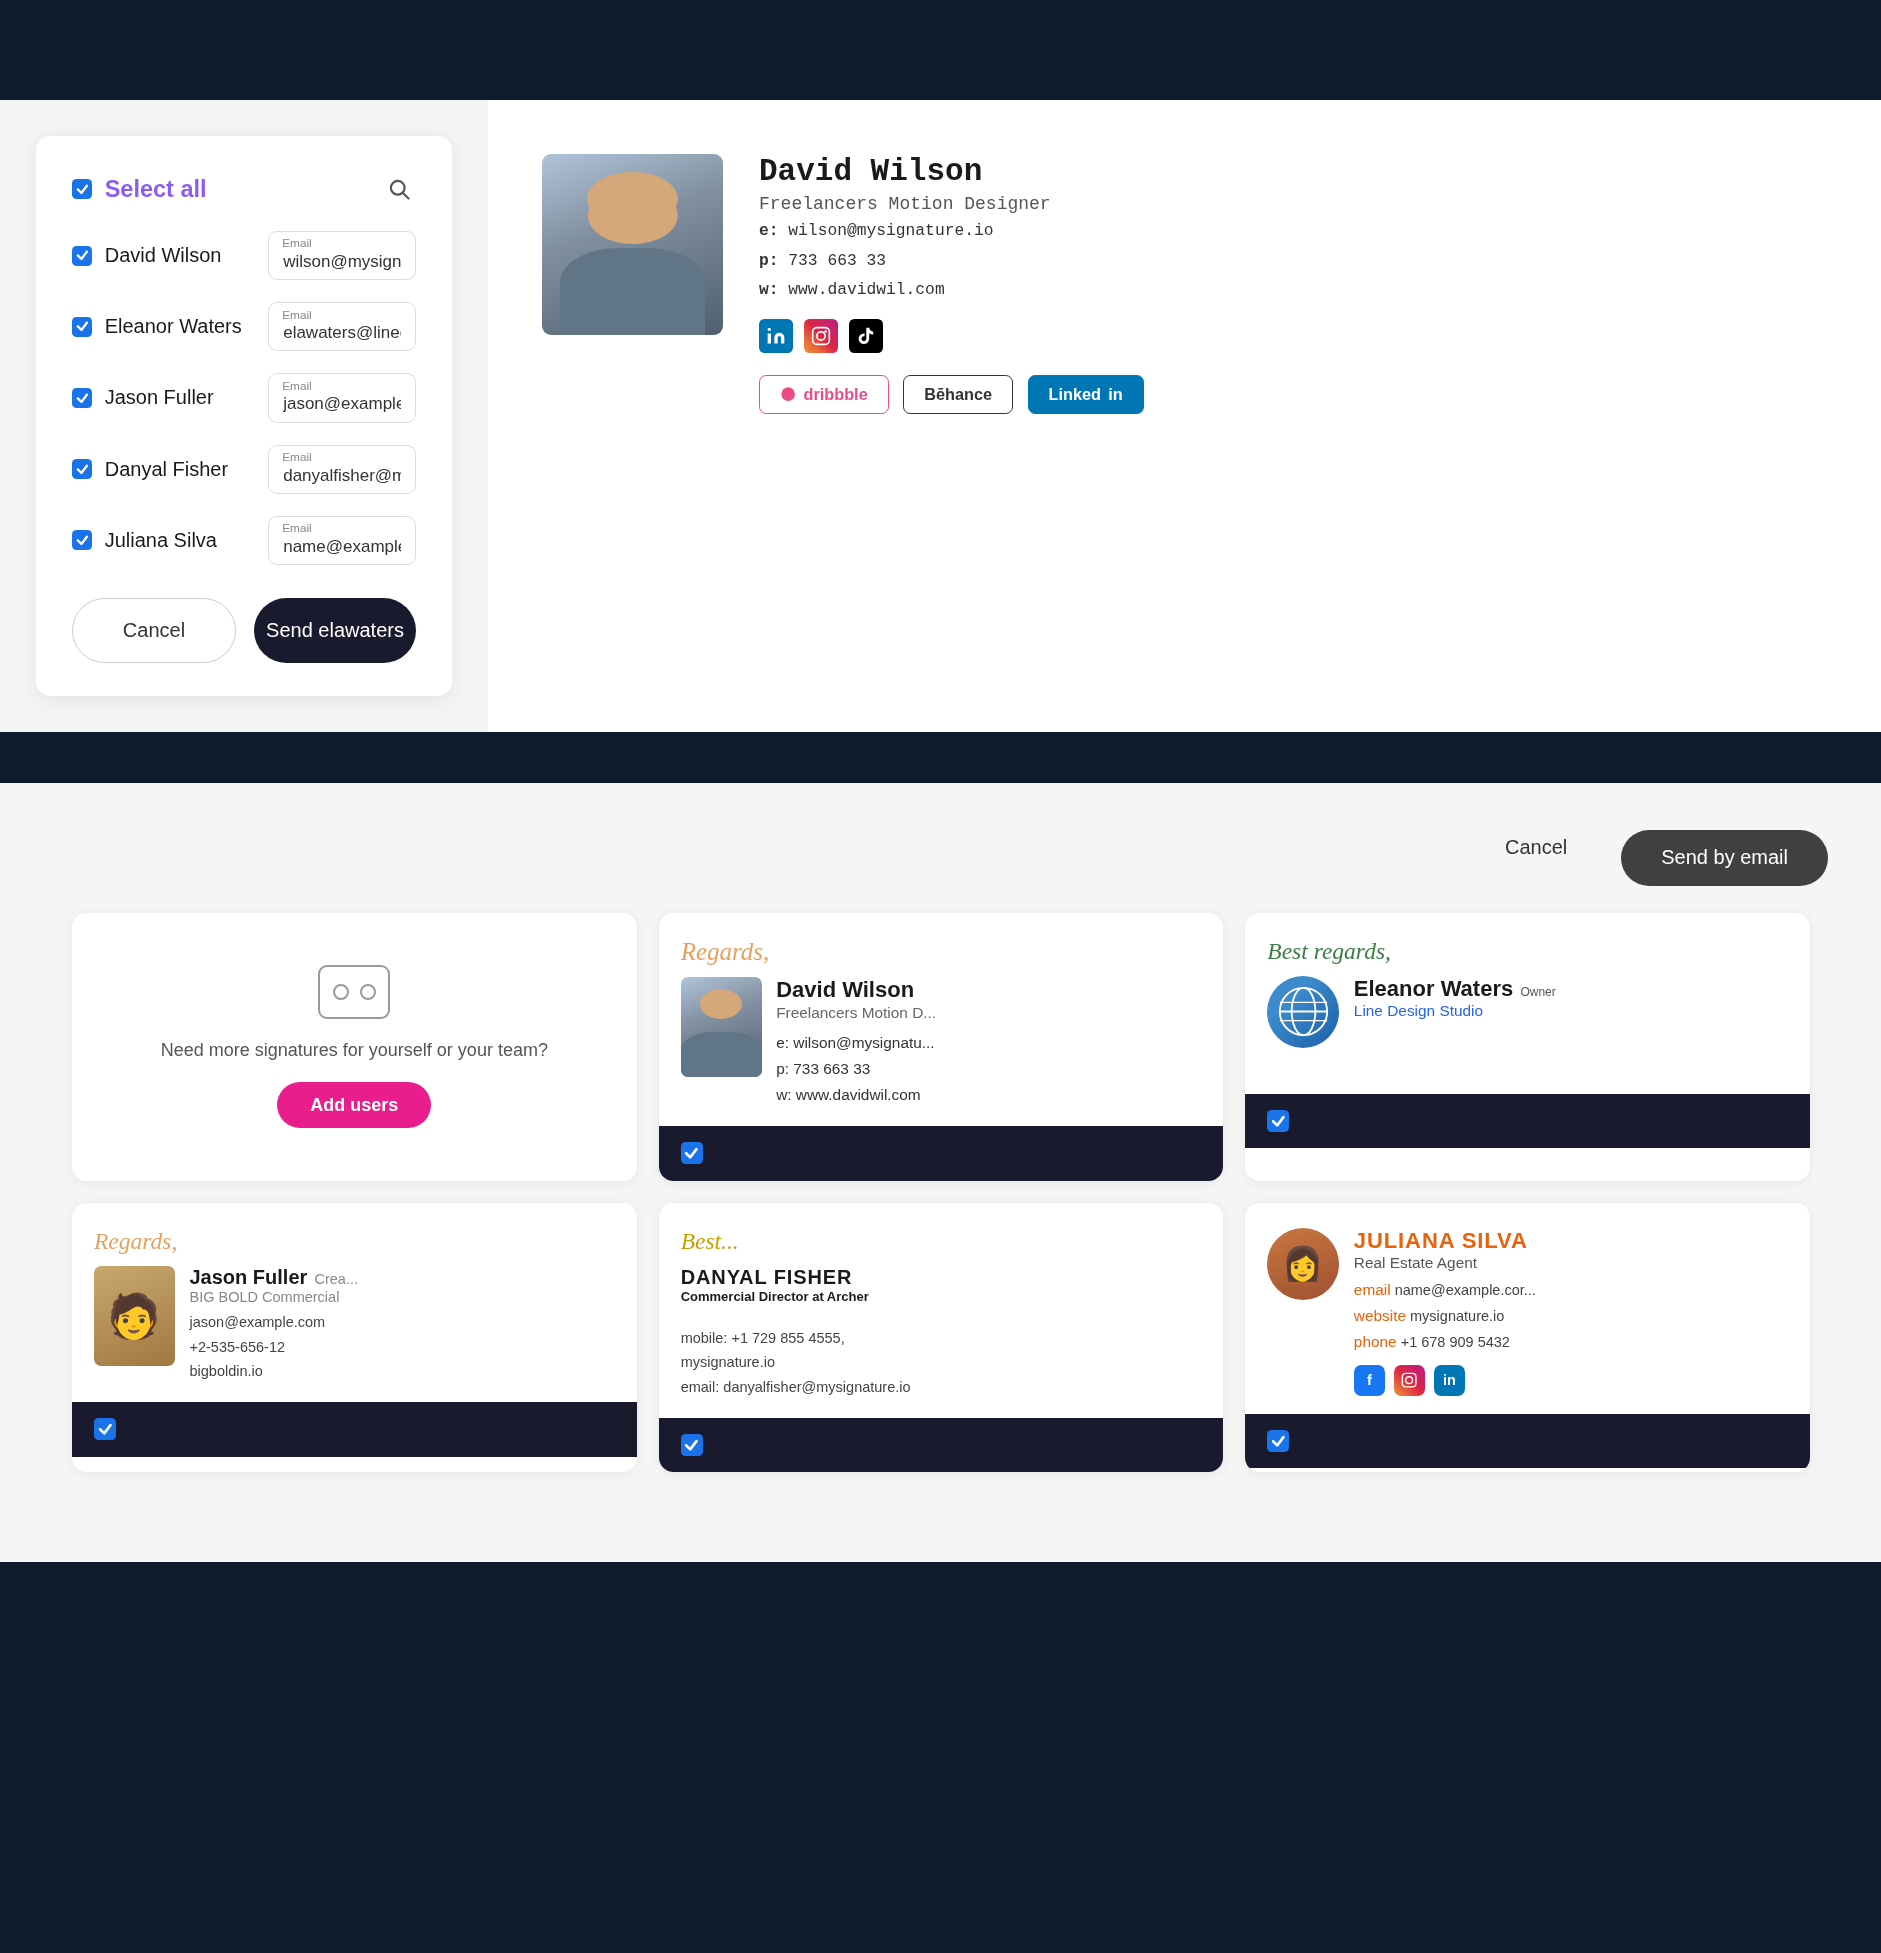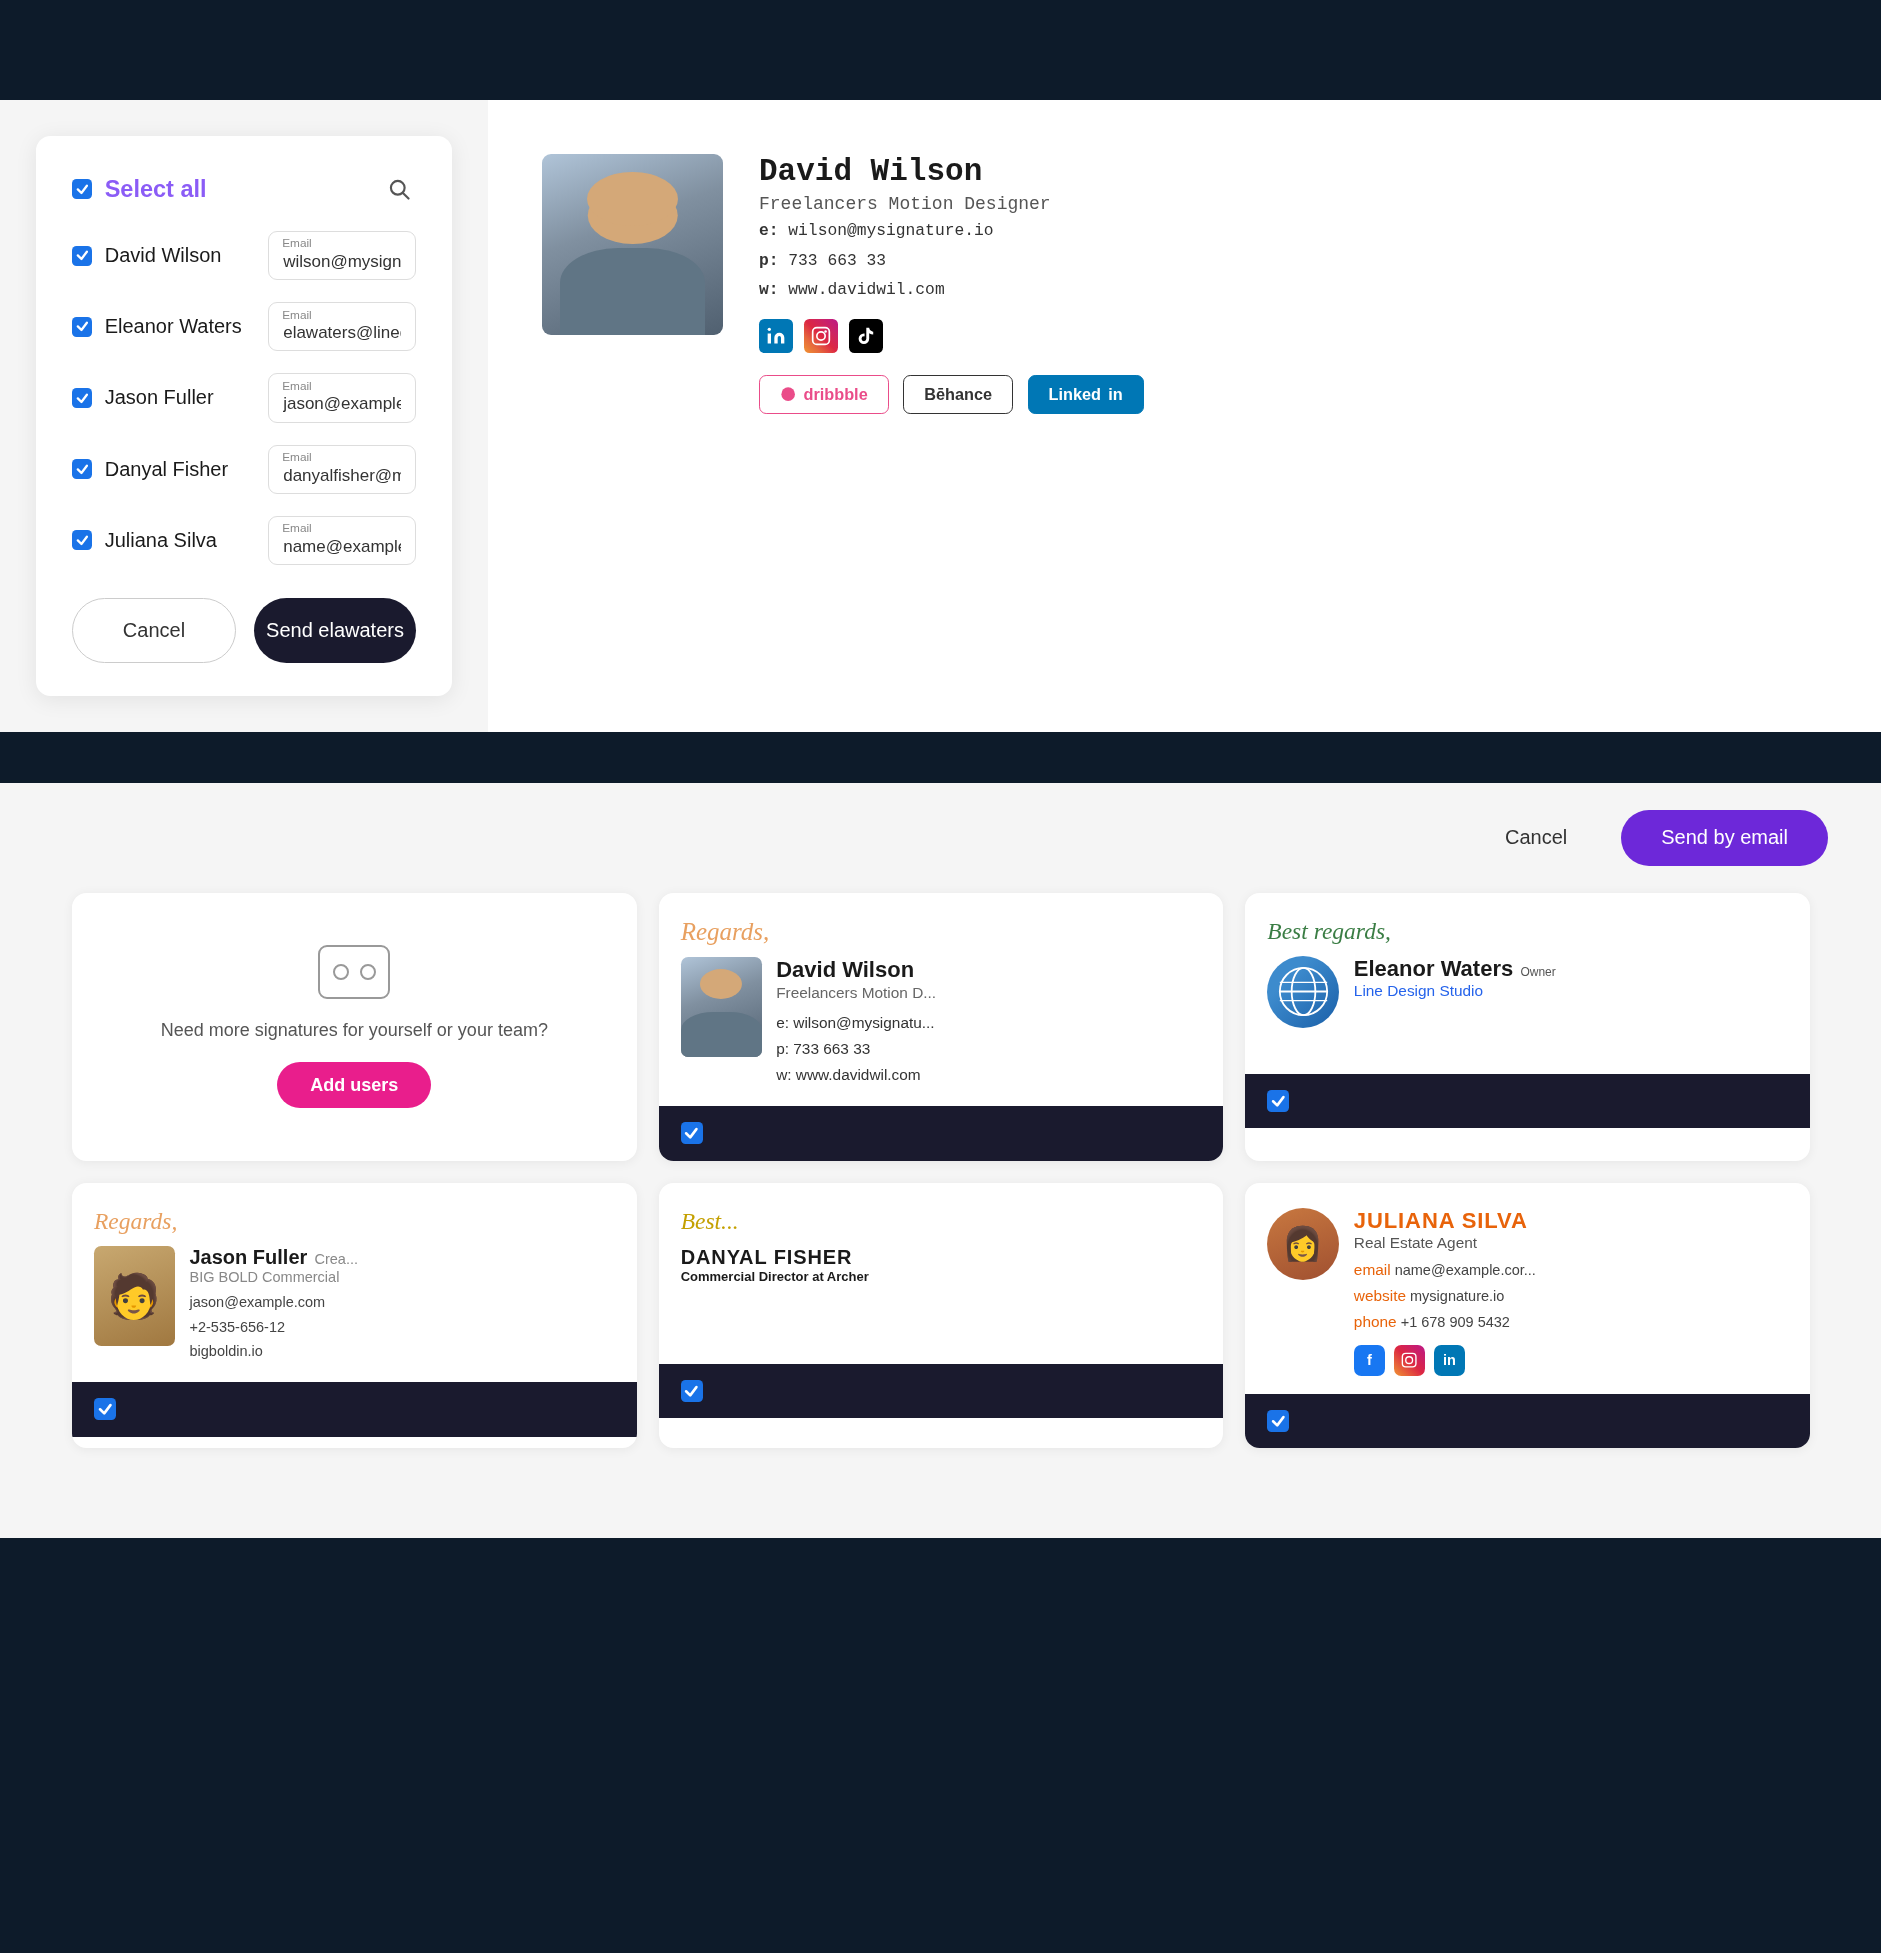--- a/index.html
+++ b/index.html
@@ -231,27 +231,28 @@
       border: none;
       background: transparent;
       font-size: 20px;
       color: #333;
       cursor: pointer;
       font-weight: 400;
     }
 
     .btn-send-email {
       padding: 16.3px 40px;
-      background: #6d28d9;
+      background: #404040;
       color: #fff;
       border: none;
       border-radius: 36px;
       font-size: 20px;
       font-weight: 500;
       cursor: pointer;
+      margin-top: 20px;
     }
 
     
     .sig-cards-grid {
       display: grid;
       grid-template-columns: 1fr 1fr 1fr;
       gap: 22px;
       padding: 0 36px 36px;
     }
 
@@ -742,20 +743,25 @@
             </svg>
         </div>
       </div>
     </div>
 
     <div class="sig-card">
       <div class="sig-card-body">
         <div style="font-family:Georgia,serif;font-size:23.5px;color:#c4a000;font-style:italic;margin-bottom:11px;">Best...</div>
         <div class="danyal-name">DANYAL FISHER</div>
         <div class="danyal-title">Commercial Director at Archer</div>
+        <div class="danyal-detail">
+          <div>mobile: +1 729 855 4555,</div>
+          <div>mysignature.io</div>
+          <div>email: danyalfisher@mysignature.io</div>
+        </div>
       </div>
       <div class="sig-card-footer">
         <div class="card-checkbox">
           <svg viewBox="0 0 14 14" width="14.5" height="14.5" fill="none">
               <path d="M2 7L6 11L12 3" stroke="white" stroke-width="2.5" stroke-linecap="round" stroke-linejoin="round"></path>
             </svg>
         </div>
       </div>
     </div>
 

